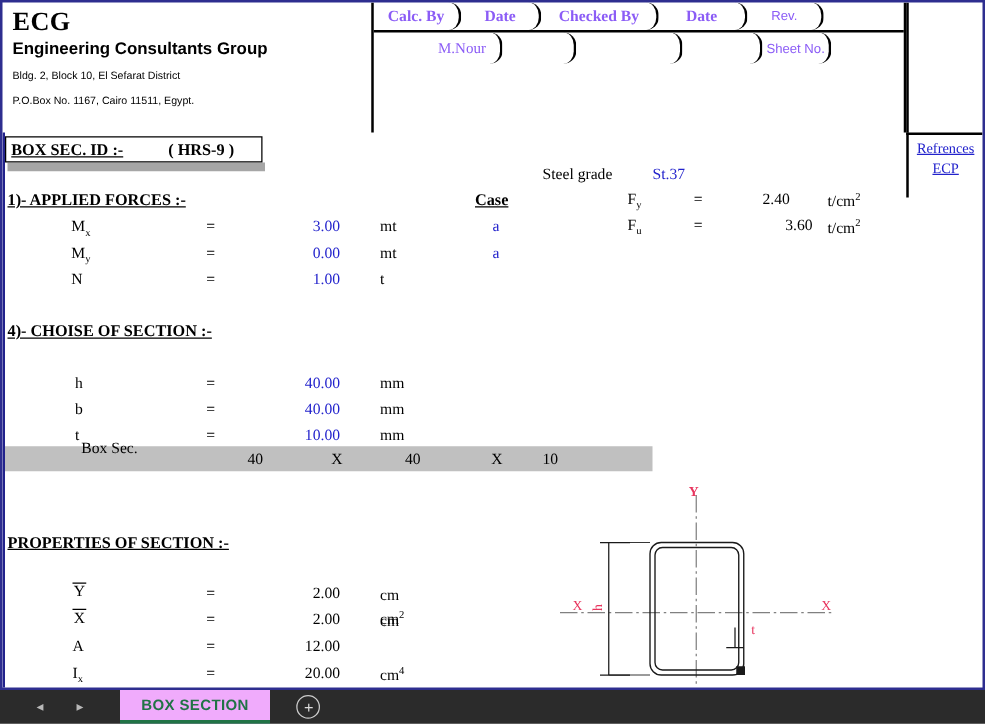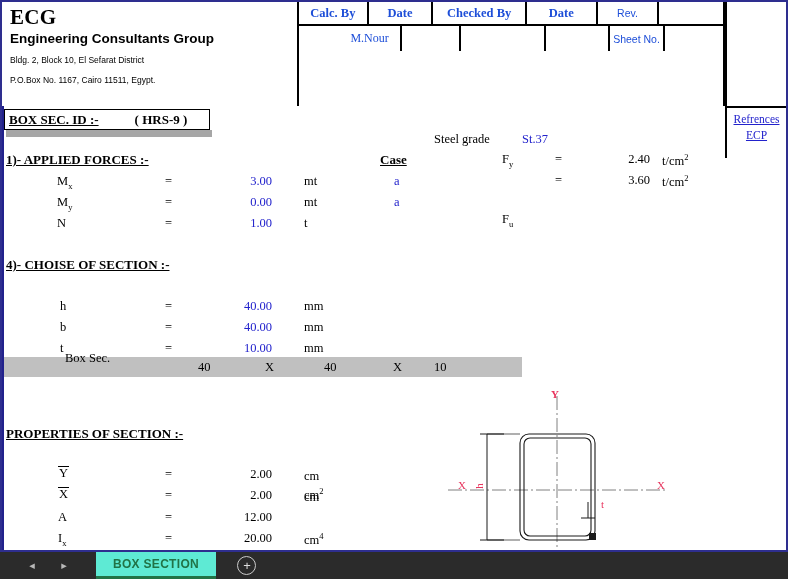--- a/index.html
+++ b/index.html
@@ -74,21 +74,21 @@
     font-family:"Liberation Sans", sans-serif;
     font-weight:bold;font-size:14px;color:#000;
   }
   .sub-row{
     height:24px;display:flex;box-sizing:border-box;border-bottom:2px solid #000;
   }
   .sub-row.last{border-bottom:none;height:25px;padding-left:40px;}
   .cell{
     box-sizing:border-box;border-right:2px solid #000;
     display:flex;align-items:center;justify-content:center;
-    font-size:12px;color:#1d4ed8;
+    font-size:12px;color:#8b5cf6;border-radius:10px;
   }
   .cell.b{font-weight:bold;font-size:12.5px;}
   .c-calc{width:70px;}
   .c-date1{width:65px;}
   .c-checked{width:94px;}
   .c-date2{width:71px;}
   .c-rev{width:62px;font-family:"Liberation Sans", sans-serif;font-size:10.5px;}
   .c-revval{width:64px;border-right:none;}
   .hdr-right{
     flex:1;box-sizing:border-box;
@@ -145,21 +145,21 @@
     position:absolute;left:0;top:552px;width:788px;height:27px;
     background:#2b2b2b;
     display:flex;align-items:stretch;
   }
   .navbtns{
     display:flex;align-items:center;width:96px;justify-content:space-around;
     padding:0 16px;box-sizing:border-box;
   }
   .navarrow{color:#b8b8b8;font-size:11px;cursor:pointer;}
   .tab-active{
-    background:#5eead4;
+    background:#f0abfc;
     border-bottom:3px solid #217346;
     display:flex;align-items:center;justify-content:center;
     padding:0 17px;
     font-family:"Liberation Sans", sans-serif;
     font-weight:bold;font-size:12px;color:#217346;
     cursor:pointer;
     letter-spacing:.3px;
   }
   .addtab{
     display:flex;align-items:center;justify-content:center;
@@ -224,26 +224,26 @@
     <span class="val">( HRS-9 )</span>
   </div>
 
   <div class="txt" style="left:432px;top:130px;">Steel grade</div>
   <div class="txt blue" style="left:520px;top:130px;">St.37</div>
 
   <div class="txt" style="left:500px;top:150px;">
     <span>F</span><sub>y</sub>
   </div>
   <div class="txt" style="left:553px;top:150px;">=</div>
-  <div class="txt" style="left:608px;top:150px;width:40px;text-align:right;">2.40</div>
+  <div class="txt" style="left:608px;top:150px;width:40px;text-align:left;">2.40</div>
   <div class="txt" style="left:660px;top:150px;">
     <span>t/cm</span><sup>2</sup>
   </div>
 
-  <div class="txt" style="left:500px;top:171px;margin-top:39px;">
+  <div class="txt" style="left:500px;top:171px;">
     <span>F</span><sub>u</sub>
   </div>
   <div class="txt" style="left:553px;top:171px;">=</div>
   <div class="txt" style="left:608px;top:171px;width:40px;text-align:right;">3.60</div>
   <div class="txt" style="left:660px;top:171px;">
     <span>t/cm</span><sup>2</sup>
   </div>
 
   <div class="txt sec" style="left:4px;top:150px;text-decoration:underline;">1)- APPLIED FORCES :-</div>
   <div class="txt sec" style="left:378px;top:150px;">Case</div>

